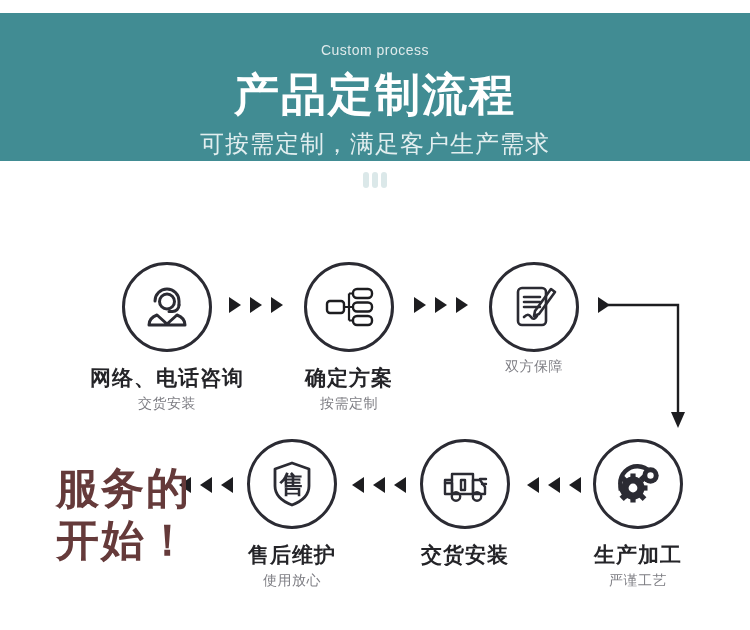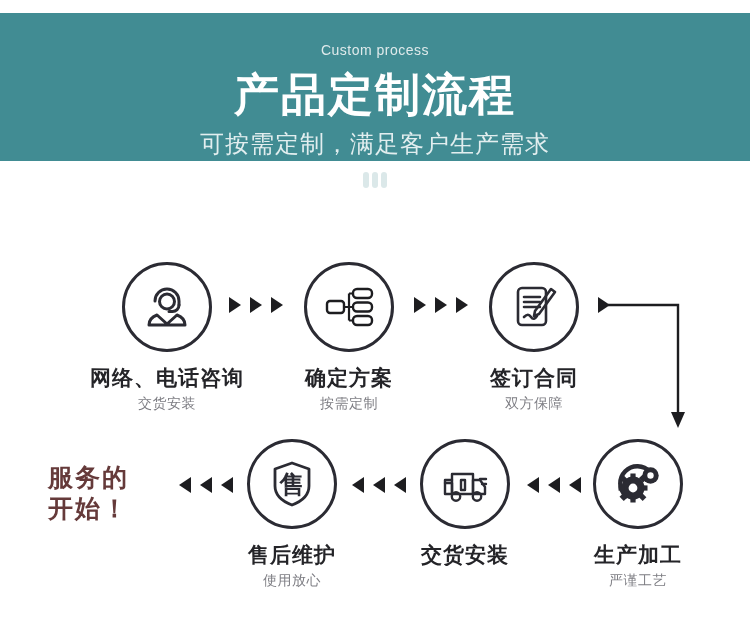--- a/index.html
+++ b/index.html
@@ -111,22 +111,22 @@
   .tri-l{
     width:0;height:0;
     border-right:12px solid #1d1d20;
     border-top:8px solid transparent;
     border-bottom:8px solid transparent;
   }
 
   
   #start-label{
     position:absolute;
-    left:48px; top:265px;
-    font-size:25px;
+    left:56px; top:265px;
+    font-size:43px;
     font-weight:bold;
     color:#653a3a;
     line-height:1.22;
     letter-spacing:2px;
     text-align:left;
   }
 
   
   #connector{
     position:absolute;
@@ -198,21 +198,20 @@
     <div class="circle">
       <svg width="56" height="56" viewBox="0 0 56 56">
         <g fill="none" stroke="#2b2b33" stroke-width="2.6" stroke-linecap="round" stroke-linejoin="round">
           <path d="M12 13a4 4 0 0 1 4-4h20a4 4 0 0 1 4 4v29a4 4 0 0 1-4 4H16a4 4 0 0 1-4-4z"></path>
           <path d="M18 18h16M18 23h16M18 28h16"></path>
           <path d="M18 38c3-3 5-3 7 0s4 2 6-1"></path>
           <path d="M45 10l4 3-16 22-5 2 1-5z"></path>
         </g>
       </svg>
     </div>
-    <div class="step-title">签订合同</div>
     <div class="step-sub">双方保障</div>
   </div>
 
   <div class="arrows" style="left:598px; top:100px;">
     <i class="tri-r"></i>
   </div>
 
   <svg id="connector" viewBox="0 0 100 145">
     <path d="M13 13 H83 V120" fill="none" stroke="#1d1d20" stroke-width="2.4"></path>
     <polygon points="83,136 76,120 90,120" fill="#1d1d20"></polygon>

